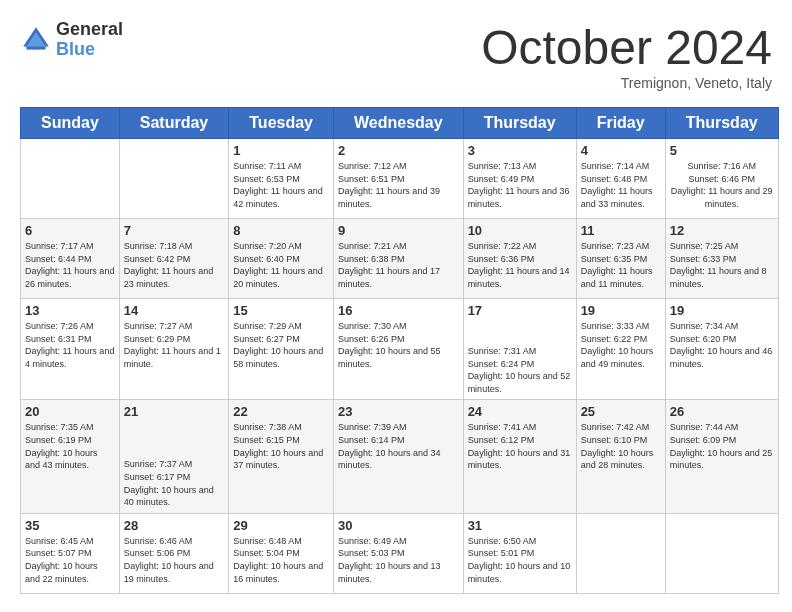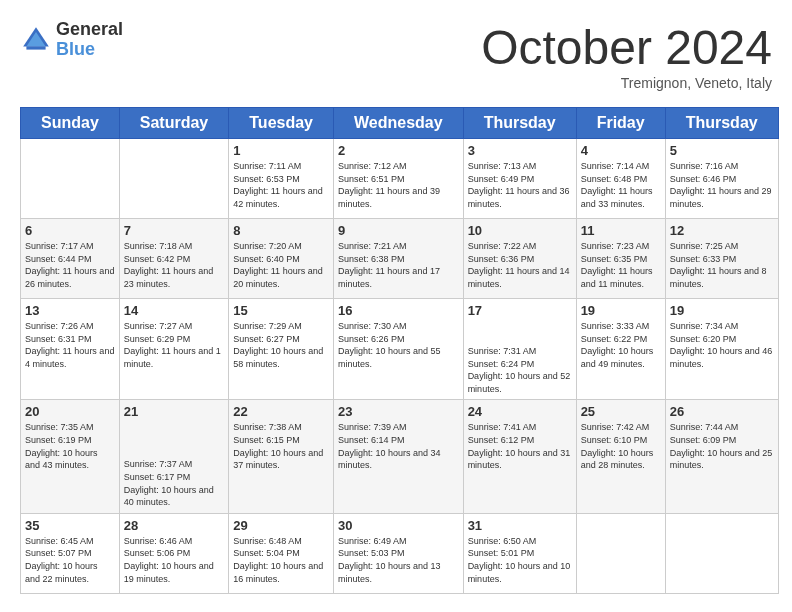--- a/index.html
+++ b/index.html
@@ -141,21 +141,21 @@
 Daylight: 11 hours and 36 minutes.</div>
         </td>
         <td>
           <div class="day-number">4</div>
           <div class="day-info" style="white-space: pre-line;">Sunrise: 7:14 AM
 Sunset: 6:48 PM
 Daylight: 11 hours and 33 minutes.</div>
         </td>
         <td>
           <div class="day-number">5</div>
-          <div class="day-info" style="white-space: pre-line;">Sunrise: 7:16 AM
+          <div class="day-info" style="white-space: pre-line; text-align: center;">Sunrise: 7:16 AM
 Sunset: 6:46 PM
 Daylight: 11 hours and 29 minutes.</div>
         </td>
       </tr>
       <tr>
         <td>
           <div class="day-number">6</div>
           <div class="day-info" style="white-space: pre-line;">Sunrise: 7:17 AM
 Sunset: 6:44 PM
 Daylight: 11 hours and 26 minutes.</div>

